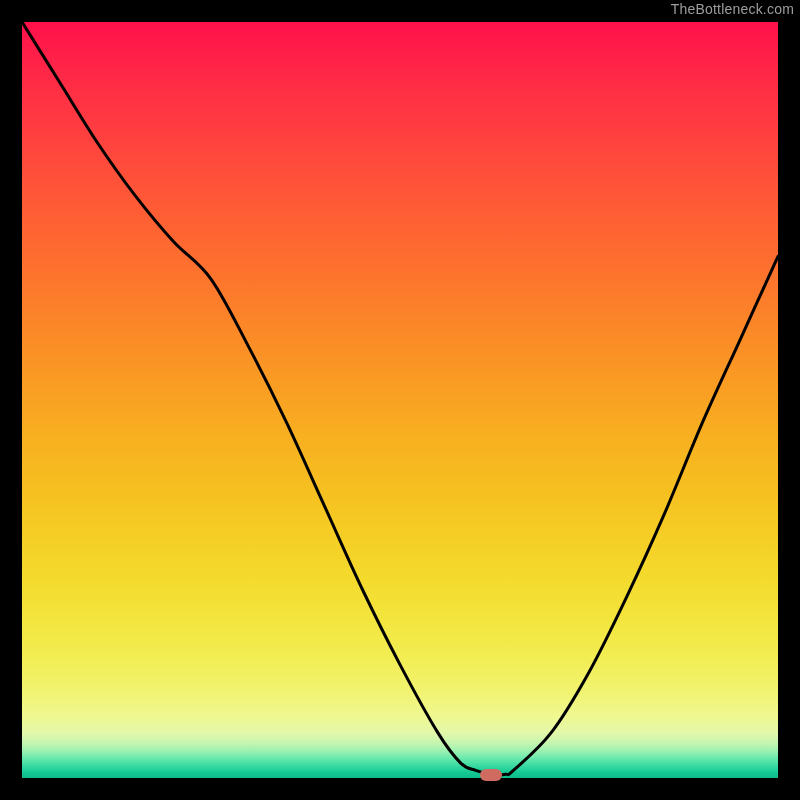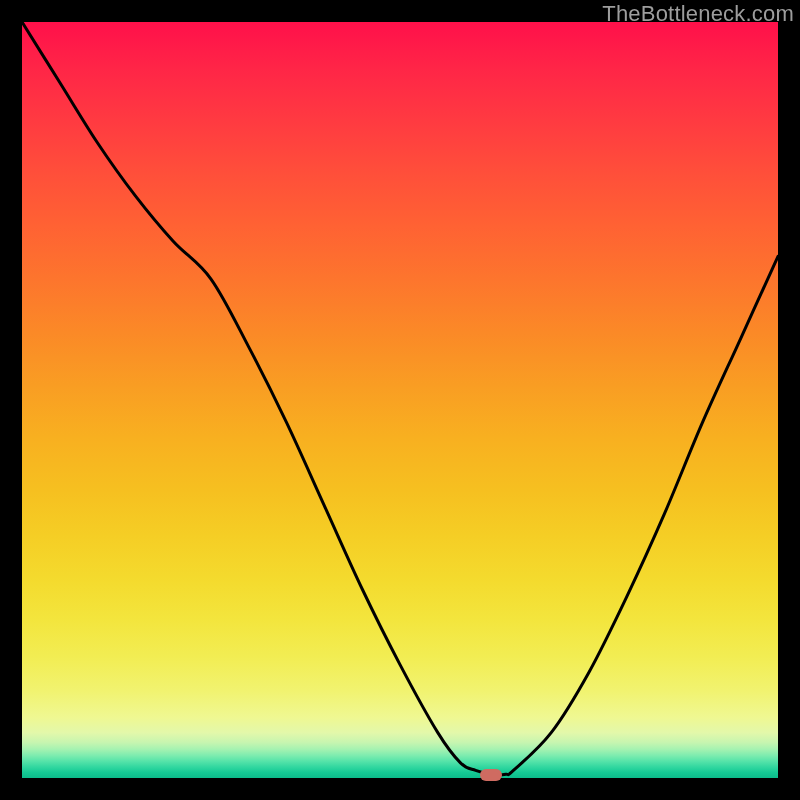--- a/index.html
+++ b/index.html
@@ -66,21 +66,21 @@
     height: 12px;
     border-radius: 6px;
     background: #cf6b61;
     transform: translate(-50%, -50%);
   }
   .attribution {
     position: absolute;
     top: 1px;
     right: 6px;
     color: #9d9d9d;
-    font-size: 22px;
+    font-size: 14px;
     font-weight: 500;
     letter-spacing: 0.2px;
   }
 </style>
 </head>
 <body>
 
 <div class="frame">
   <div class="plot-area">
     <svg class="curve-svg" id="curve-svg" viewBox="0 0 756 756" preserveAspectRatio="none">

